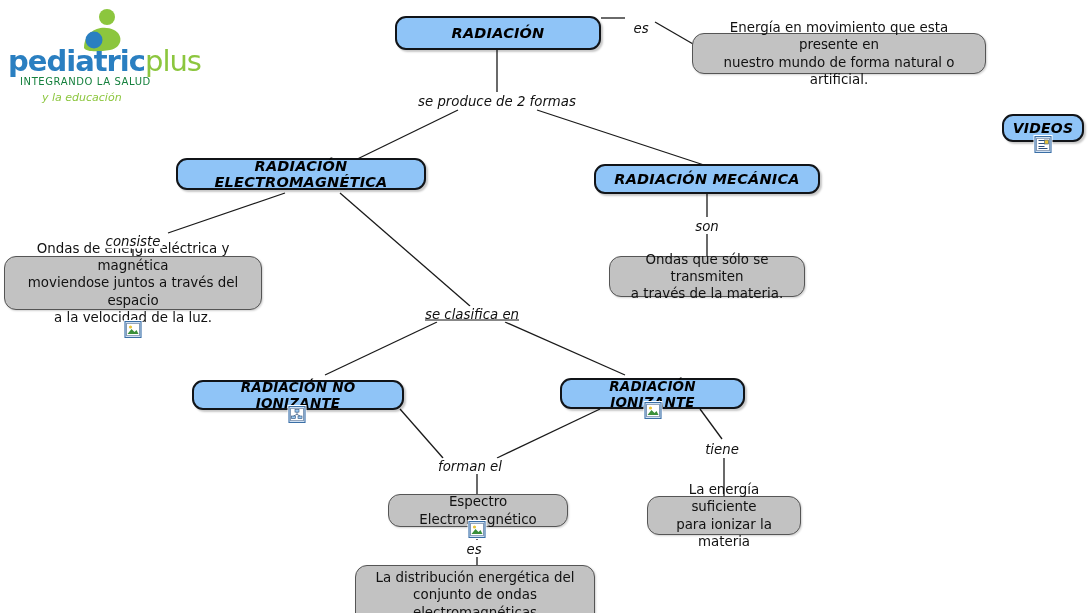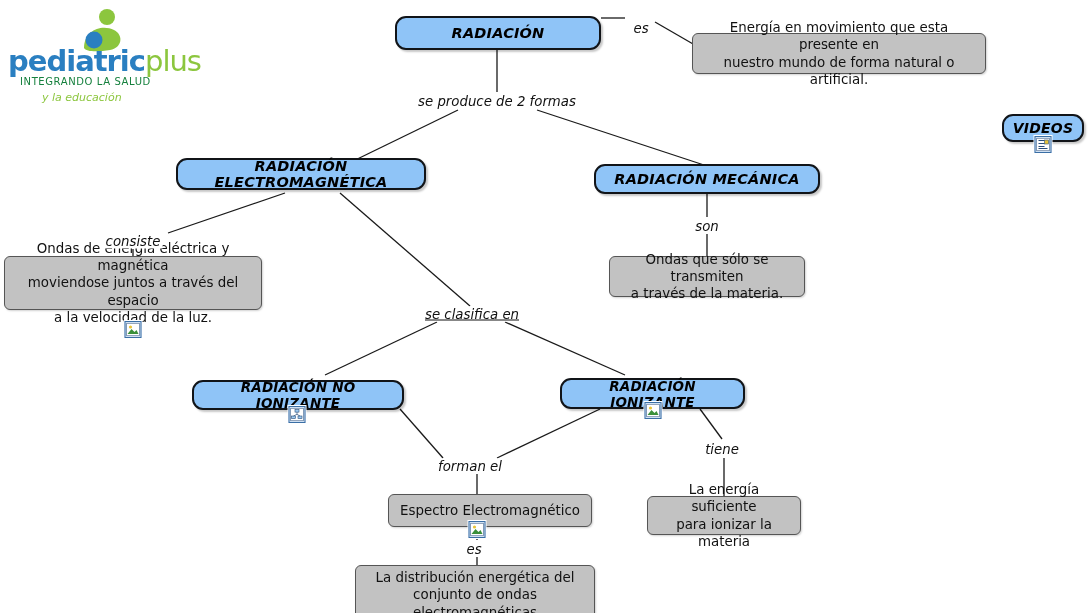--- a/index.html
+++ b/index.html
@@ -46,21 +46,21 @@
     font-style: italic;
     font-size: 14.5px;
     letter-spacing: .2px;
   }
   .node.detail {
     background: #c2c2c2;
     border: 1.5px solid #555555;
     color: #111111;
     font-size: 13.4px;
     line-height: 1.28;
-    border-radius: 6px;
+    border-radius: 12px;
     box-shadow: 1px 1px 2px rgba(0,0,0,0.18);
   }
   .node .label { padding: 0 8px; }
 
   
   .linklabel {
     position: absolute;
     font-style: italic;
     font-size: 13.3px;
     color: #101010;
@@ -236,21 +236,21 @@
     <span class="label">RADIACIÓN IONIZANTE</span>
   </div>
   <div class="resicon" style="left:653px; top:402px;">
     <svg width="13" height="13" viewBox="0 0 13 13">
       <rect x="0" y="0" width="13" height="13" fill="#ffffff" stroke="#2a4d7a" stroke-width="1"></rect>
       <circle cx="4" cy="4" r="1.6" fill="#e8c43a"></circle>
       <path d="M1 11 L5 6 L8 9 L10 7 L12 11 Z" fill="#3a8f3a"></path>
     </svg>
   </div>
 
-  <div class="node detail" style="left:388px; top:494px; width:204px; height:33px;">
+  <div class="node detail" style="left:388px; top:494px; width:180px; height:33px;">
     <span class="label">Espectro Electromagnético</span>
   </div>
   <div class="resicon" style="left:477px; top:521px;">
     <svg width="13" height="13" viewBox="0 0 13 13">
       <rect x="0" y="0" width="13" height="13" fill="#ffffff" stroke="#2a4d7a" stroke-width="1"></rect>
       <circle cx="4" cy="4" r="1.6" fill="#e8c43a"></circle>
       <path d="M1 11 L5 6 L8 9 L10 7 L12 11 Z" fill="#3a8f3a"></path>
     </svg>
   </div>
 

